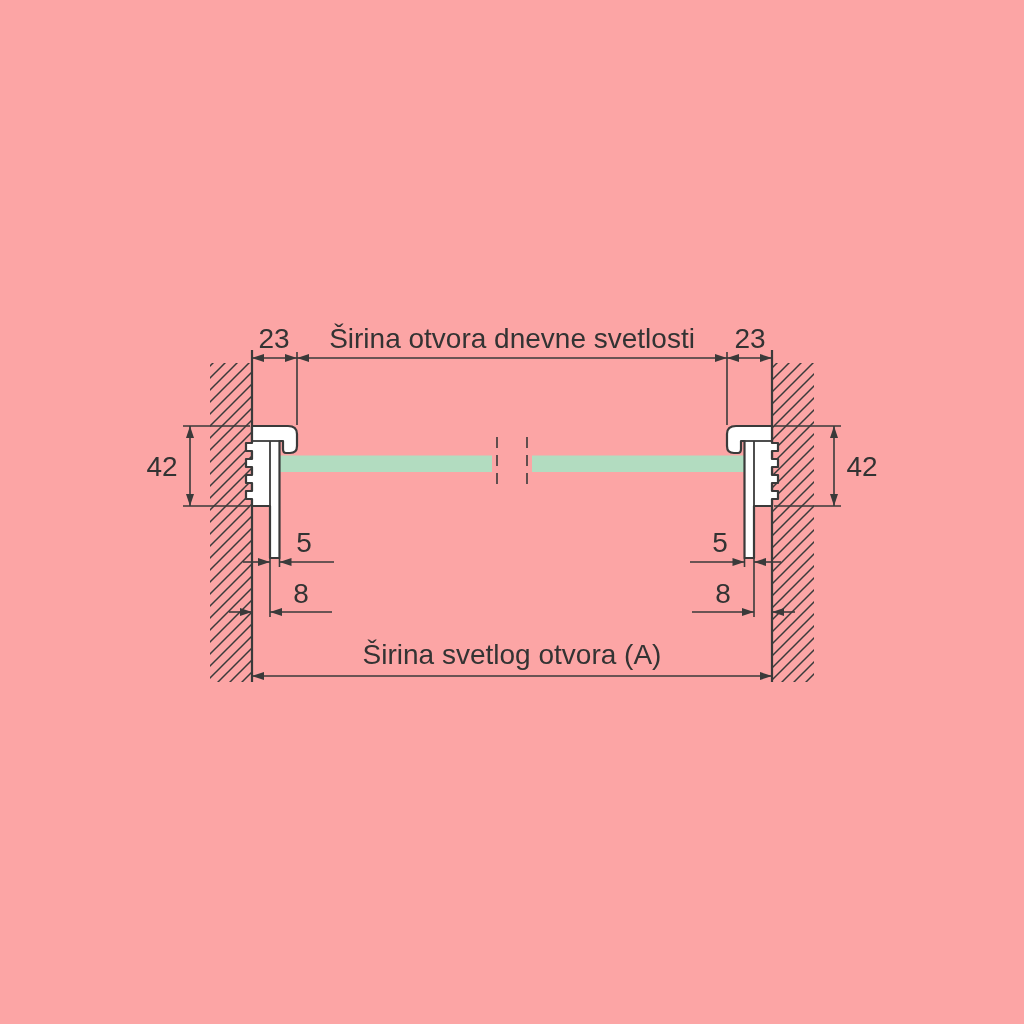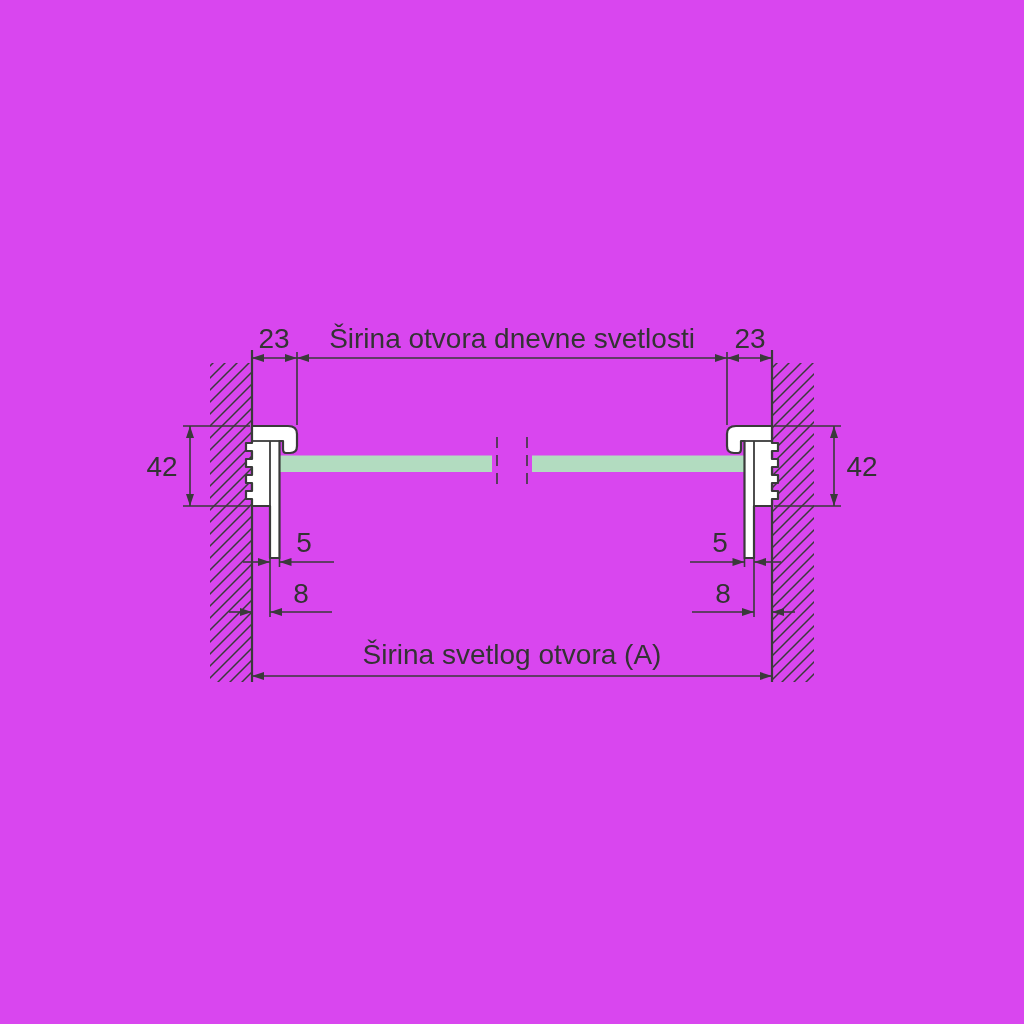--- a/index.html
+++ b/index.html
@@ -6,21 +6,21 @@
     margin: 0;
     padding: 0;
     background: #ffffff;
     width: 1024px;
     height: 1024px;
     font-family: "Liberation Sans", sans-serif;
   }
   .drawing-wrap {
     width: 1024px;
     height: 1024px;
-    background: #d946ef;
+    background: #fca5a5;
   }
   svg text {
     font-family: "Liberation Sans", sans-serif;
     fill: #333333;
   }
   .dim-text { font-size: 28px; }
   .title-text { font-size: 28px; }
 </style>
 </head>
 <body>

